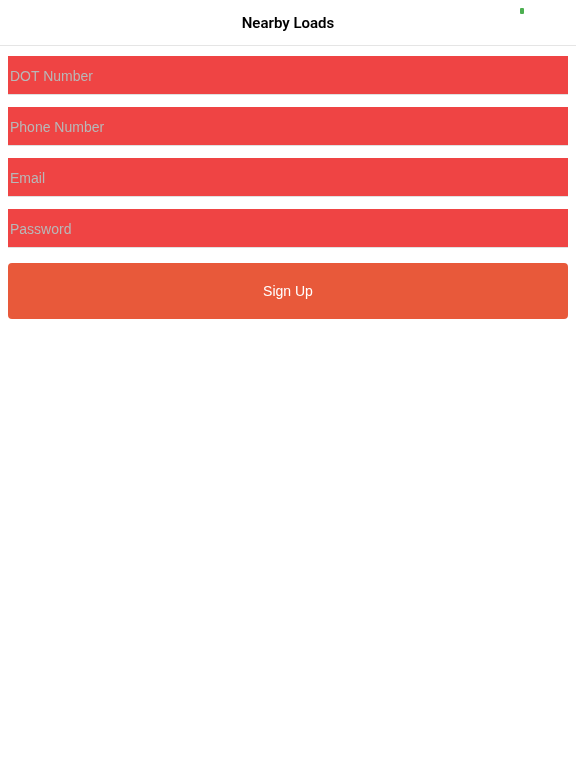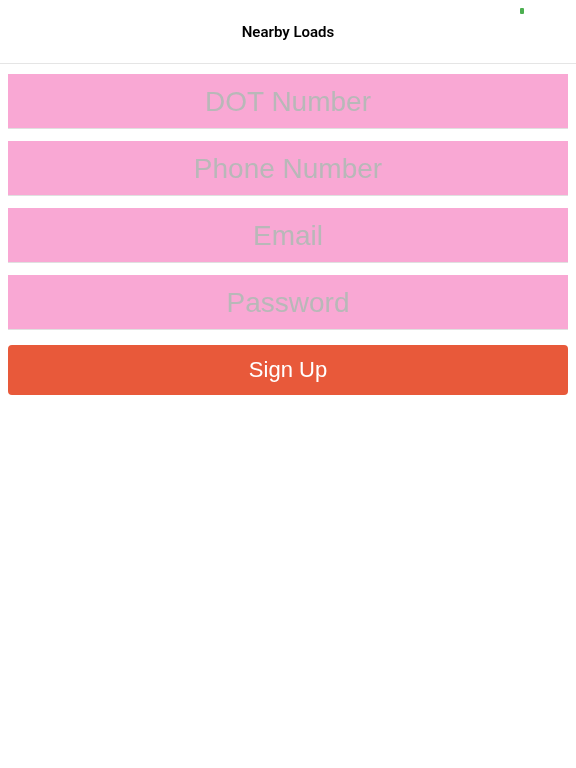--- a/index.html
+++ b/index.html
@@ -17,56 +17,55 @@
     .status-bar {
       position: absolute;
       top: 8px;
       right: 52px;
       width: 4px;
       height: 6px;
       background: #4CAF50;
       border-radius: 1px;
     }
     .header {
-      height: 64px;
+      height: 46px;
       display: flex;
       align-items: center;
       justify-content: center;
       border-bottom: 1px solid #e5e5e5;
     }
     .header-title {
       font-size: 15px;
       font-weight: 600;
       color: #000;
     }
     .form-container {
       padding: 10px 8px 0 8px;
     }
     .input-field {
       width: 100%;
       border: none;
       border-bottom: 1px solid #e0e0e0;
-      background: #f9a8d4;
-      font-size: 28px;
+      background: #ef4444;
+      font-size: 14px;
       padding: 12px 2px 10px 2px;
       margin-bottom: 12px;
       outline: none;
       color: #333;
-      text-align: center;
     }
     .input-field::placeholder {
       color: #b8b8b8;
     }
     .btn {
       display: block;
       width: 100%;
       border: none;
       border-radius: 4px;
-      font-size: 22px;
-      padding: 12px 0;
+      font-size: 14px;
+      padding: 20px 0;
       margin-top: 3px;
       margin-bottom: 9px;
       cursor: pointer;
       color: #ffffff;
     }
     .btn-primary {
       background: #e8593a;
     }
     .btn-secondary {
       background: #8c8c8c;

